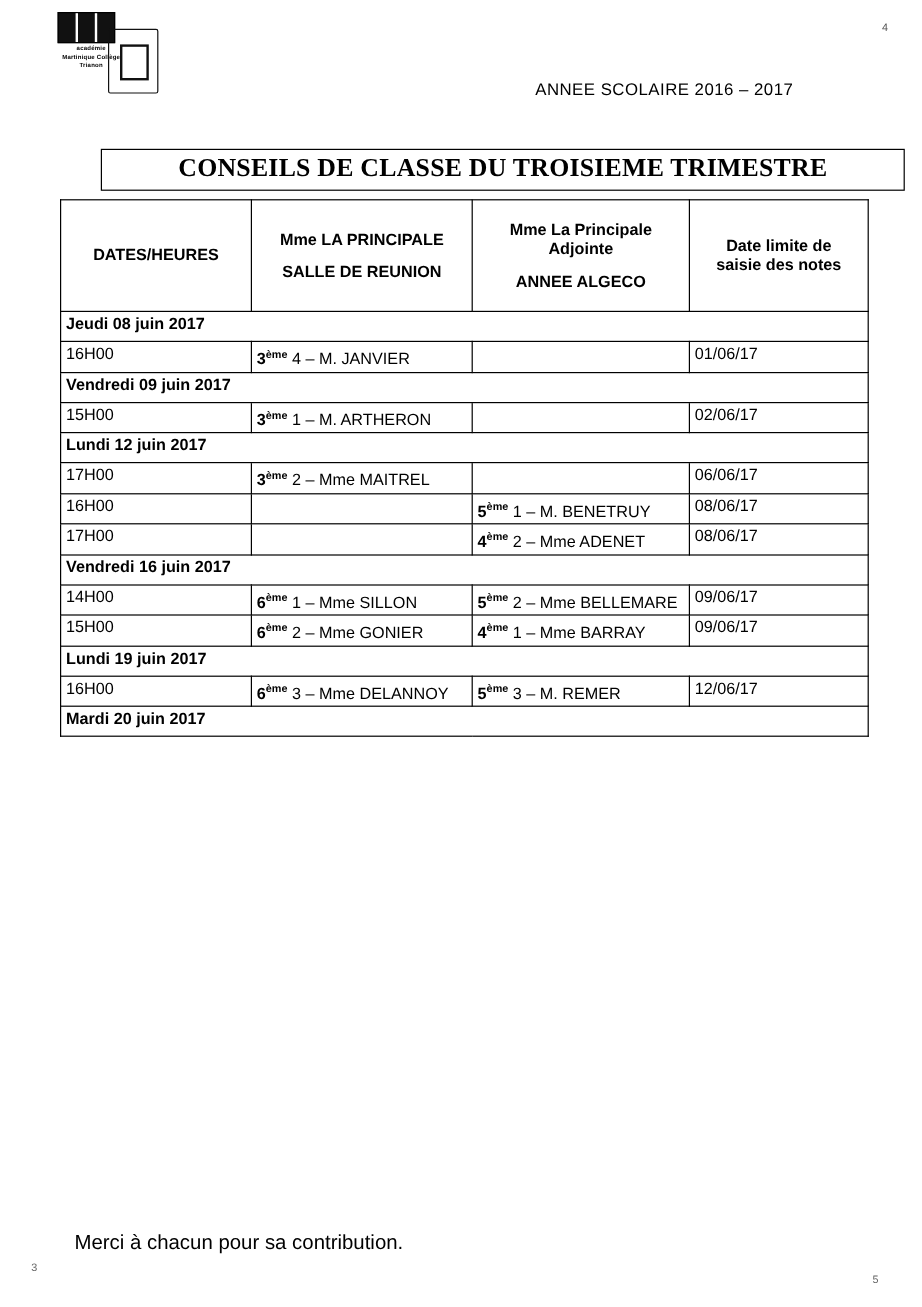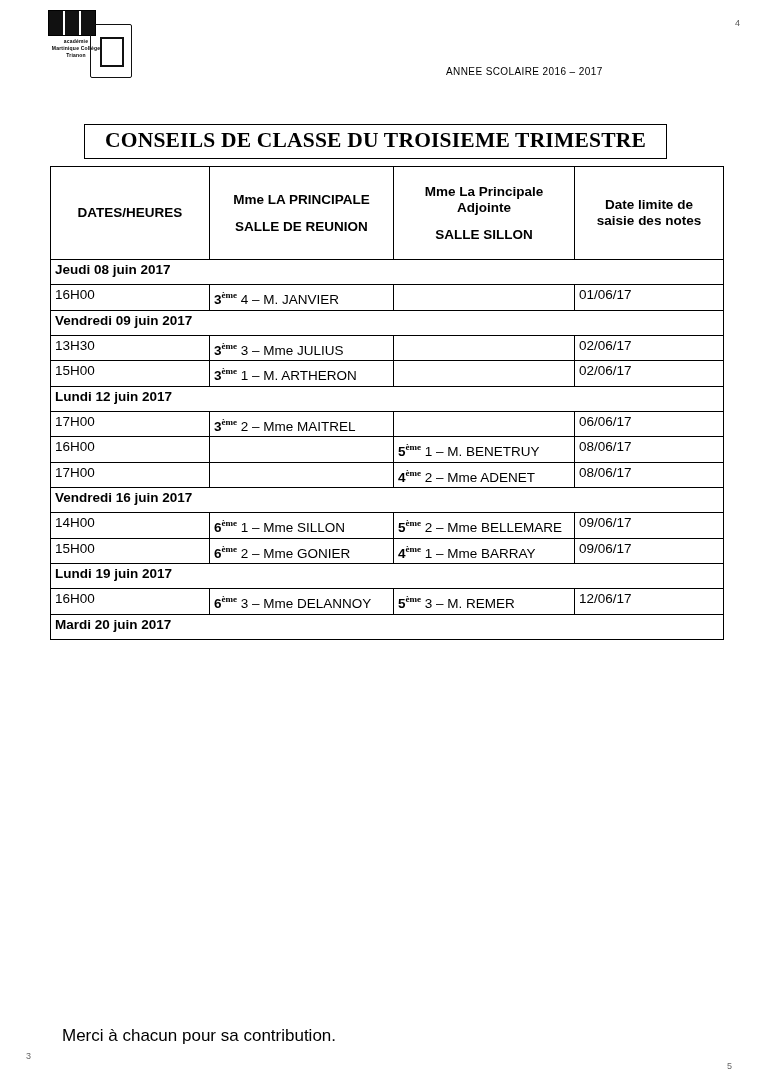--- a/index.html
+++ b/index.html
@@ -105,30 +105,30 @@
     left: 26px;
     bottom: 28px;
     font-size: 9px;
     color: #666;
   }
 
   .school-year {
     position: absolute;
     left: 446px;
     top: 66px;
-    font-size: 10px;
+    font-size: 14px;
     letter-spacing: 0.4px;
   }
 
   
   .title-box {
     position: absolute;
     left: 84px;
     top: 124px;
-    width: 583px;
+    width: 670px;
     border: 1.5px solid #000;
     box-sizing: border-box;
     padding: 3px 6px 5px 6px;
     text-align: center;
   }
   .title-box .title-text {
     font-family: "Liberation Serif", serif;
     font-weight: bold;
     font-size: 21.5px;
     letter-spacing: 0.2px;
@@ -185,21 +185,20 @@
   }
   td.date {
     padding-left: 6px;
     white-space: nowrap;
     margin-left: 12px;
   }
   .sup {
     font-size: 9px;
     vertical-align: super;
     font-weight: bold;
-    font-family: Liberation Serif, serif;
   }
   .cls b { font-weight: bold; }
 
   .row-tall td { height: 36px; }
   .row-mid td { height: 20px; }
 
   
   .footer-note {
     position: absolute;
     left: 62px;
@@ -238,21 +237,21 @@
         </th>
         <th class="c1">
           <span class="hdr-line">Mme LA PRINCIPALE</span>
           <span class="hdr-gap"></span>
           <span class="hdr-line">SALLE DE REUNION</span>
         </th>
         <th class="c2">
           <span class="hdr-line">Mme La Principale</span>
           <span class="hdr-line">Adjointe</span>
           <span class="hdr-gap"></span>
-          <span class="hdr-line">SALLE SILLON</span>
+          <span class="hdr-line">ANNEE ALGECO</span>
         </th>
         <th class="c3">
           <span class="hdr-line">Date limite de</span>
           <span class="hdr-line">saisie des notes</span>
         </th>
       </tr>
     </thead>
     <tbody id="sched-body">
         <tr>
           <td class="daycell" colspan="4">Jeudi 08 juin 2017</td>
@@ -260,26 +259,20 @@
         <tr class="row-mid">
           <td class="time">16H00</td>
           <td class="cls"><b>3</b><span class="sup">ème</span> 4 – M. JANVIER</td>
           <td class="cls"></td>
           <td class="date">01/06/17</td>
         </tr>
         <tr>
           <td class="daycell" colspan="4">Vendredi 09 juin 2017</td>
         </tr>
         <tr class="row-mid">
-          <td class="time">13H30</td>
-          <td class="cls"><b>3</b><span class="sup">ème</span> 3 – Mme JULIUS</td>
-          <td class="cls"></td>
-          <td class="date">02/06/17</td>
-        </tr>
-        <tr class="row-mid">
           <td class="time">15H00</td>
           <td class="cls"><b>3</b><span class="sup">ème</span> 1 – M. ARTHERON</td>
           <td class="cls"></td>
           <td class="date">02/06/17</td>
         </tr>
         <tr>
           <td class="daycell" colspan="4">Lundi 12 juin 2017</td>
         </tr>
         <tr class="row-mid">
           <td class="time">17H00</td>

